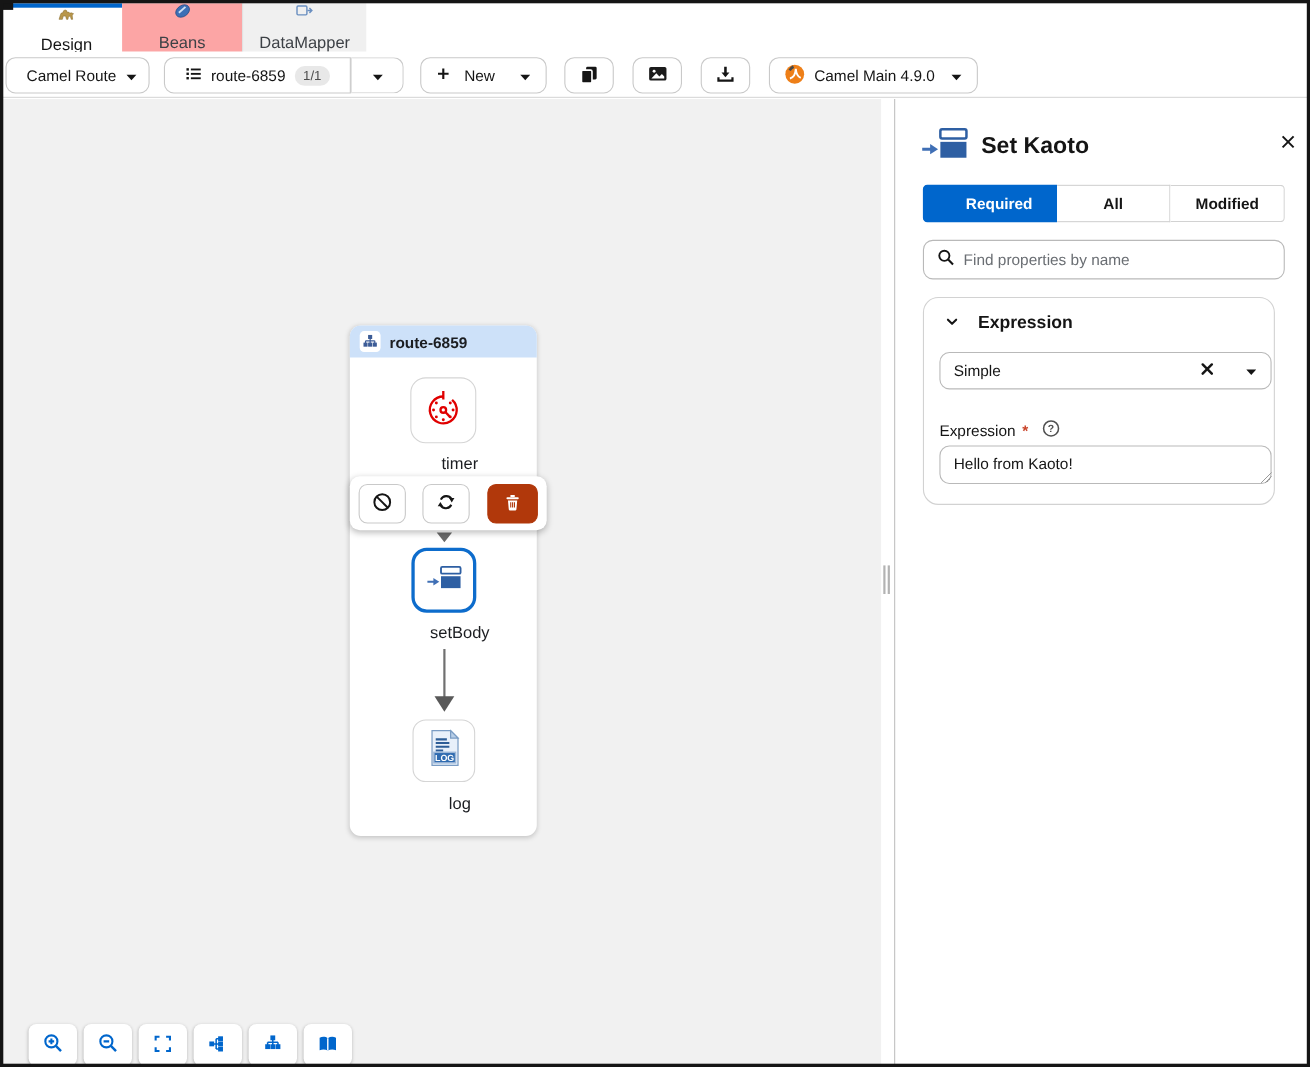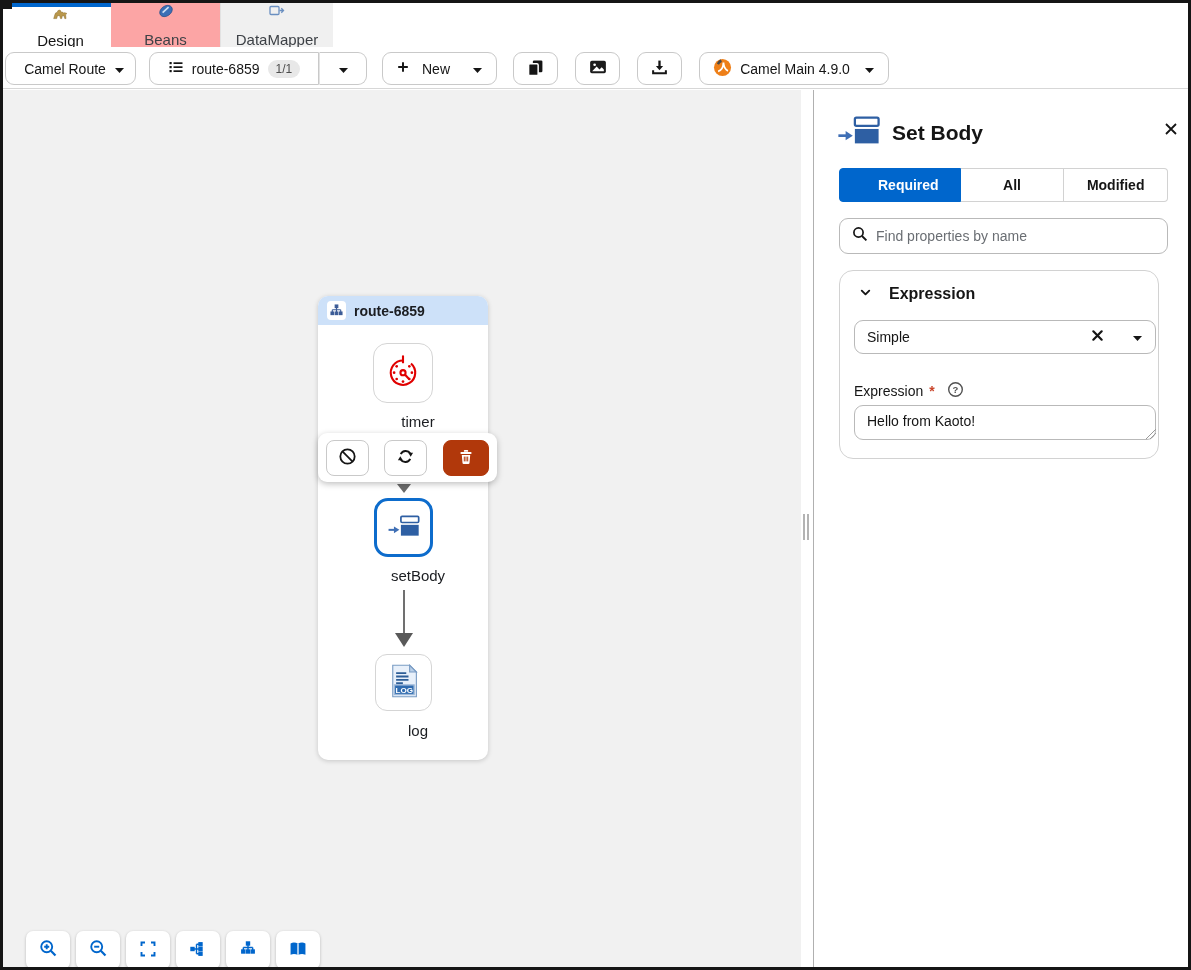--- a/index.html
+++ b/index.html
@@ -354,21 +354,21 @@
 
 <div class="panel">
 
   <div class="panel-title-row">
     <span><svg width="46" height="33" viewBox="0 0 44 32">
           <path d="M2 21 H10" stroke="#3f6fb5" stroke-width="2.6"></path>
           <polygon points="9,16.5 9,25.5 16,21" fill="#3f6fb5"></polygon>
           <rect x="18" y="3.5" width="23" height="8" rx="1.5" fill="#fff" stroke="#2e5fa3" stroke-width="2.2"></rect>
           <rect x="18" y="14.5" width="23" height="14" fill="#2e5fa3"></rect>
         </svg></span>
-    <span class="panel-title">Set Body</span>
+    <span class="panel-title">Set Kaoto</span>
   </div>
   <button class="panel-close">
     <span><svg width="16" height="16" viewBox="0 0 16 16" stroke="#151515" stroke-width="1.8">
           <path d="M3 3 L13 13 M13 3 L3 13"></path>
         </svg></span>
   </button>
 
   <div class="toggle-group">
     <div class="toggle-item active">Required</div>
     <div class="toggle-item">All</div>

